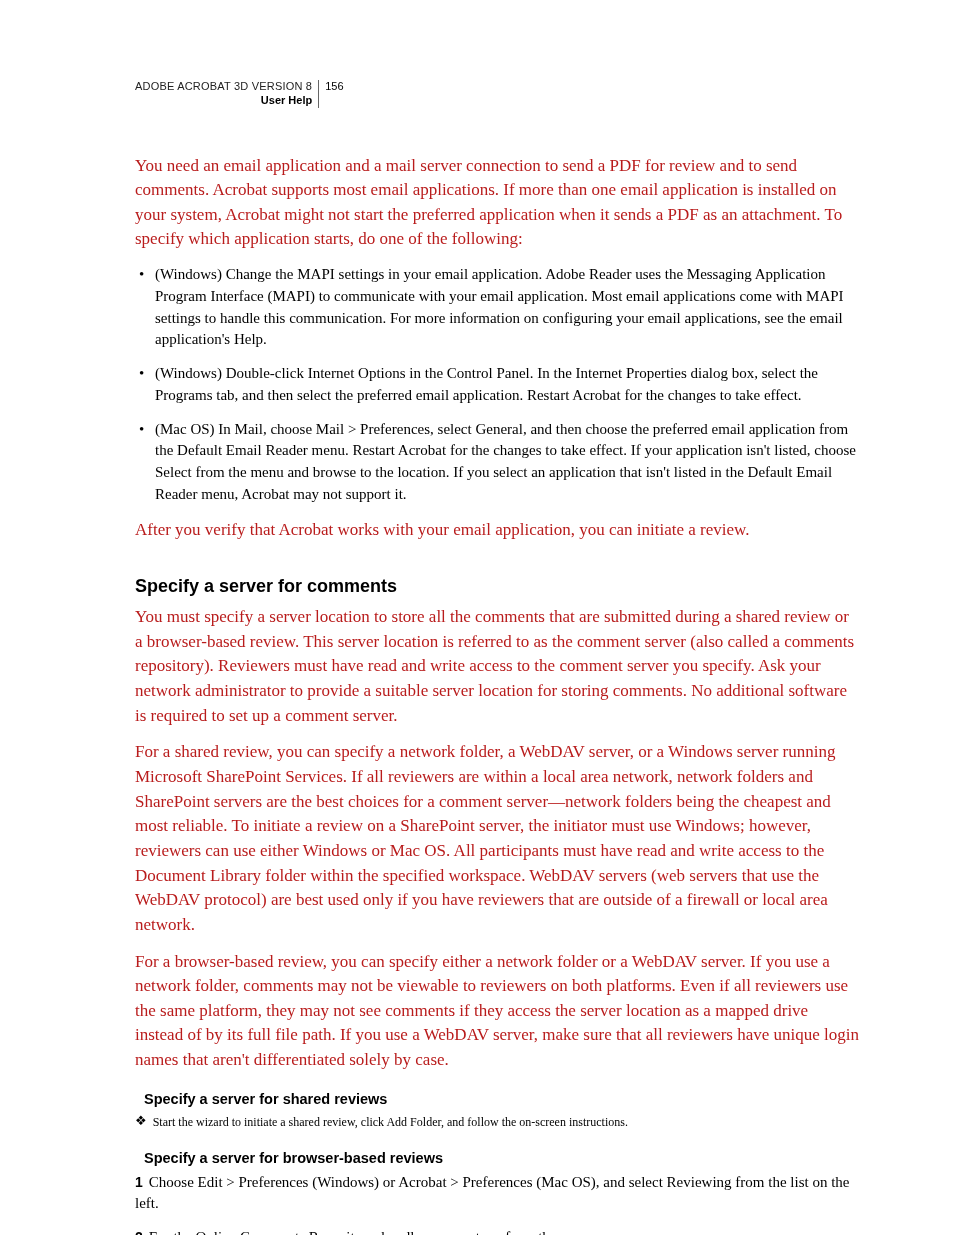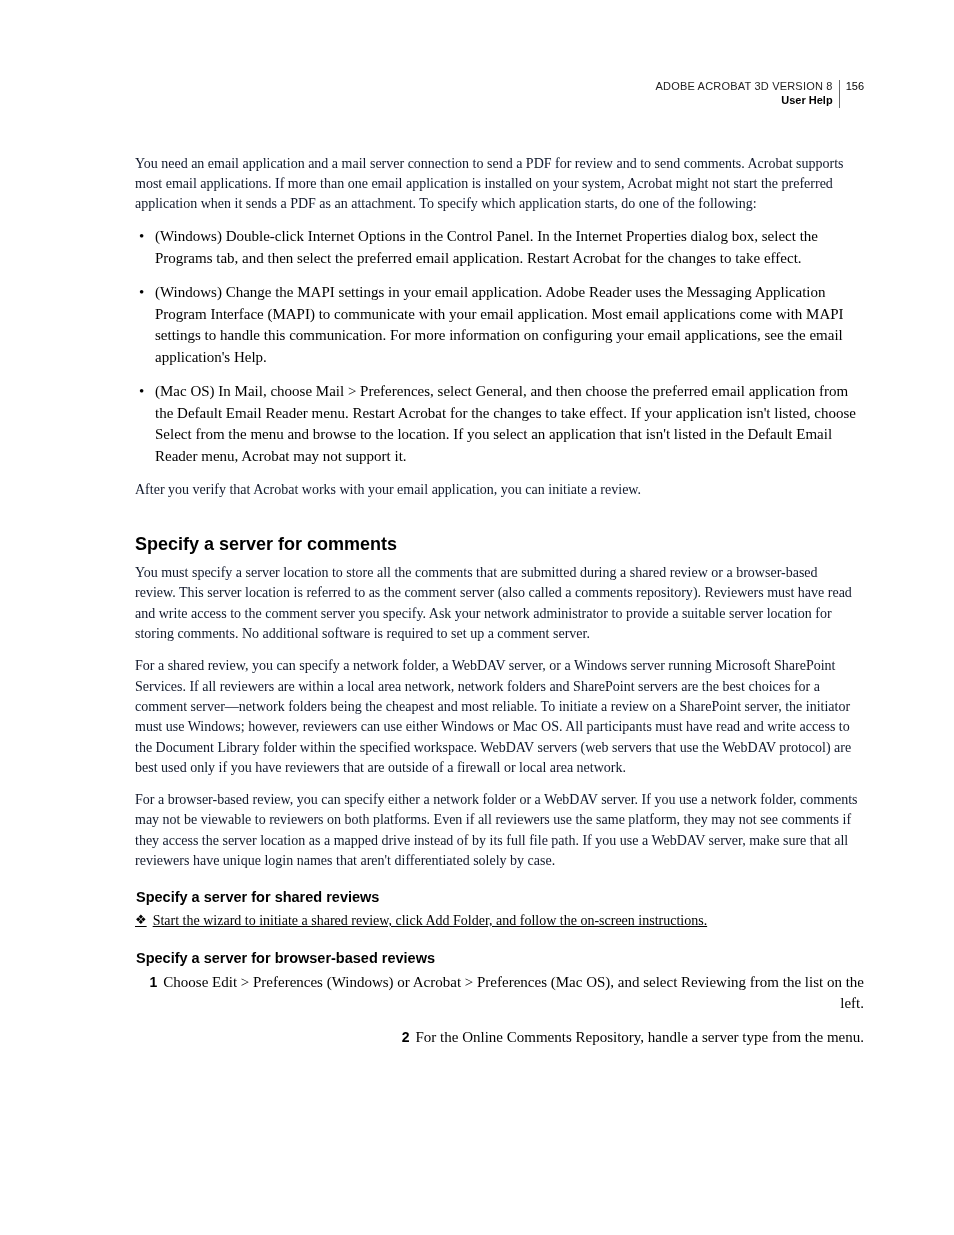--- a/index.html
+++ b/index.html
@@ -9,21 +9,21 @@
     font-family: "Minion Pro", "Times New Roman", Georgia, serif;
     color: #000;
     width: 954px;
   }
   .page {
     box-sizing: border-box;
     padding: 80px 90px 100px 135px;
   }
   .running-head {
     display: flex;
-    justify-content: flex-end;
+    justify-content: flex-start;
     font-family: "Myriad Pro", "Segoe UI", Arial, sans-serif;
     font-size: 11px;
     line-height: 1.25;
     margin-bottom: 46px;
   }
   .rh-left {
     text-align: right;
     padding-right: 6px;
     border-right: 1px solid #666;
   }
@@ -35,24 +35,24 @@
     font-size: 11px;
   }
   .h2 {
     font-family: "Myriad Pro", "Segoe UI", Arial, sans-serif;
     font-weight: 700;
     font-size: 18px;
     margin: 0 0 8px 0;
     color: #000;
   }
   .body, .after-list {
-    font-size: 14px;
+    font-size: 17px;
     line-height: 1.45;
     margin: 0 4px 12px 0;
-    color: #0f172a;
+    color: #b91c1c;
   }
   .section { margin-bottom: 34px; }
   ul.bullets {
     list-style: none;
     padding: 0;
     margin: 0 0 10px 0;
   }
   ul.bullets > li {
     position: relative;
     padding-left: 20px;
@@ -64,40 +64,38 @@
     content: "•";
     position: absolute;
     left: 4px;
     top: 0;
     font-size: 15px;
   }
   .h3 {
     font-family: "Myriad Pro", "Segoe UI", Arial, sans-serif;
     font-weight: 700;
     font-size: 14.5px;
-    margin: 18px 0 6px 1px;
+    margin: 18px 0 6px 9px;
   }
   .diamond-line {
-    font-size: 14px;
+    font-size: 12px;
     line-height: 1.45;
     margin: 0 0 14px 0;
-    text-decoration: underline;
   }
   .diamond-line::before {
     content: "❖";
     font-size: 13px;
     margin-right: 6px;
     position: relative;
     top: -1px;
   }
   .num-item {
     font-size: 15px;
     line-height: 1.45;
     margin: 0 0 12px 0;
-    text-align: right;
   }
   .num-item .n {
     font-family: "Myriad Pro", "Segoe UI", Arial, sans-serif;
     font-weight: 700;
     font-size: 14px;
     margin-right: 6px;
   }
   .sub-bullet {
     position: relative;
     padding-left: 20px;
@@ -122,22 +120,22 @@
     <div class="rh-left">
       <div class="rh-title">ADOBE ACROBAT 3D VERSION 8</div>
       <div class="rh-sub">User Help</div>
     </div>
     <div class="rh-page">156</div>
   </div>
 
   <div class="section">
     <p class="body">You need an email application and a mail server connection to send a PDF for review and to send comments. Acrobat supports most email applications. If more than one email application is installed on your system, Acrobat might not start the preferred application when it sends a PDF as an attachment. To specify which application starts, do one of the following:</p>
     <ul class="bullets">
+      <li>(Windows) Change the MAPI settings in your email application. Adobe Reader uses the Messaging Application Program Interface (MAPI) to communicate with your email application. Most email applications come with MAPI settings to handle this communication. For more information on configuring your email applications, see the email application's Help.</li>
       <li>(Windows) Double-click Internet Options in the Control Panel. In the Internet Properties dialog box, select the Programs tab, and then select the preferred email application. Restart Acrobat for the changes to take effect.</li>
-      <li>(Windows) Change the MAPI settings in your email application. Adobe Reader uses the Messaging Application Program Interface (MAPI) to communicate with your email application. Most email applications come with MAPI settings to handle this communication. For more information on configuring your email applications, see the email application's Help.</li>
       <li>(Mac OS) In Mail, choose Mail &gt; Preferences, select General, and then choose the preferred email application from the Default Email Reader menu. Restart Acrobat for the changes to take effect. If your application isn't listed, choose Select from the menu and browse to the location. If you select an application that isn't listed in the Default Email Reader menu, Acrobat may not support it.</li>
     </ul>
     <p class="after-list">After you verify that Acrobat works with your email application, you can initiate a review.</p>
   </div>
 
   <div class="section">
     <div class="h2">Specify a server for comments</div>
     <p class="body">
       <span>You must specify a server location to store all the comments that are submitted during a shared review or a browser-based review. This server location is referred to as the </span><span class="ital">comment server</span><span> (also called a </span><span class="ital">comments repository</span><span>). Reviewers must have read and write access to the comment server you specify. Ask your network administrator to provide a suitable server location for storing comments. No additional software is required to set up a comment server.</span>
     </p>

